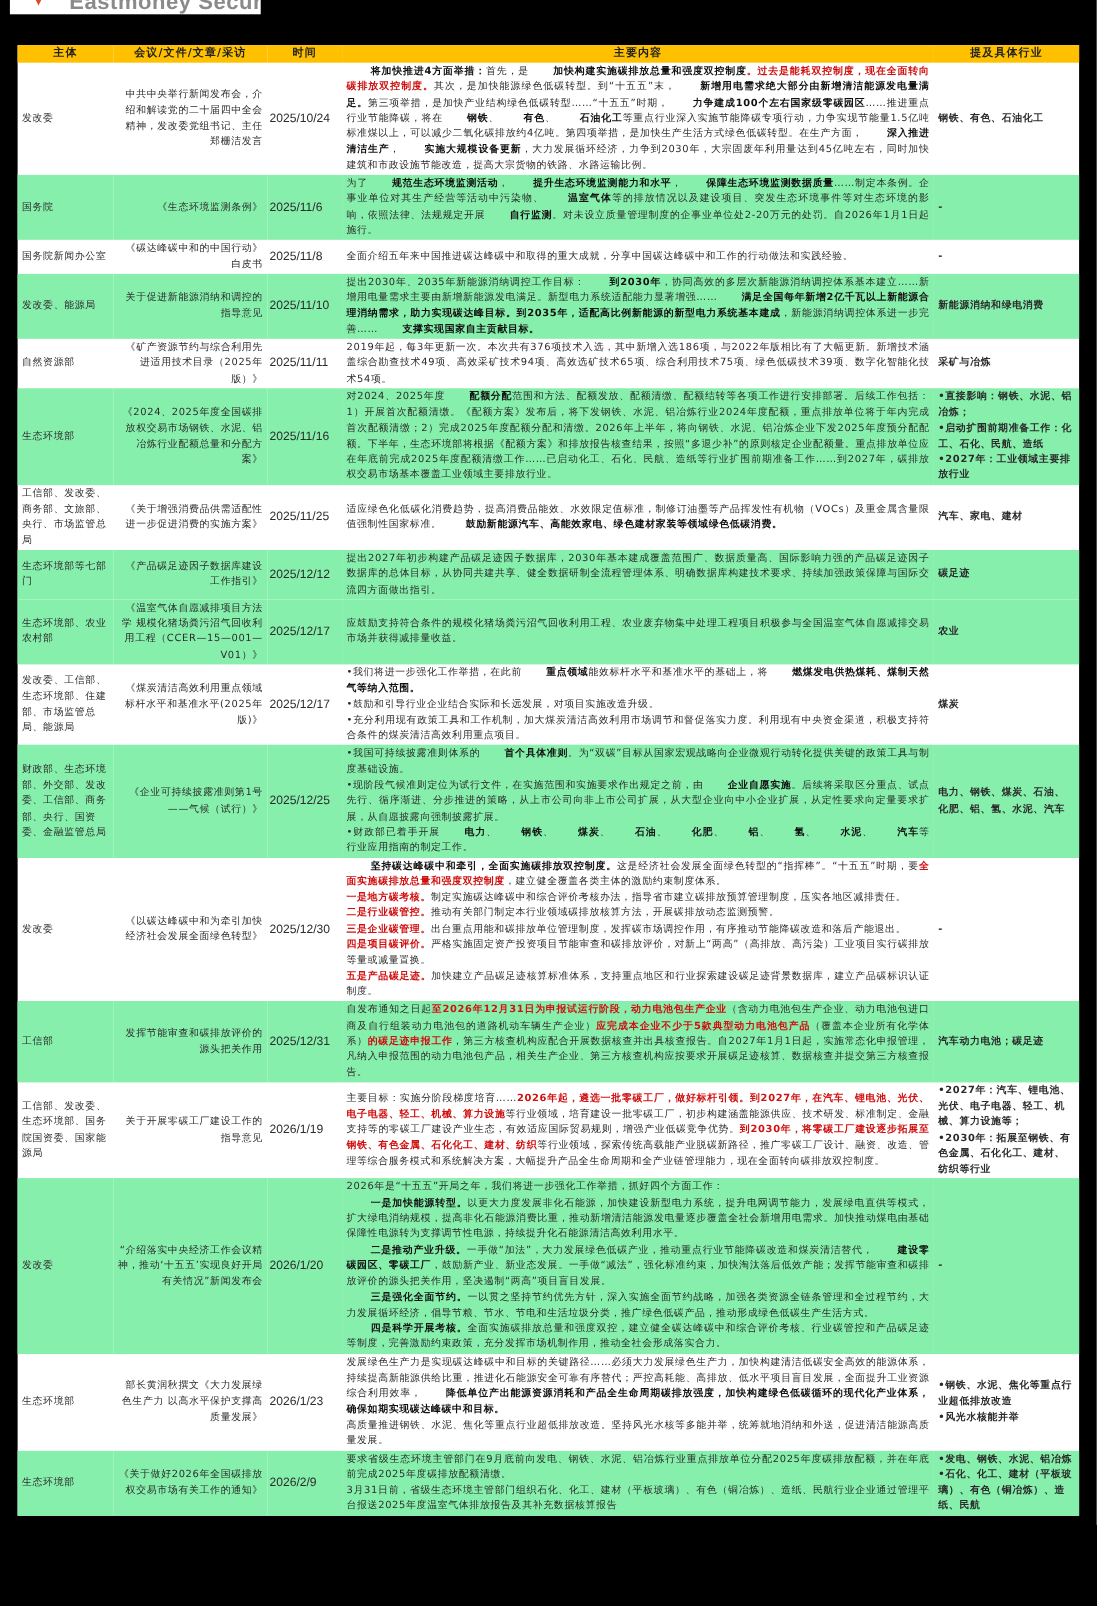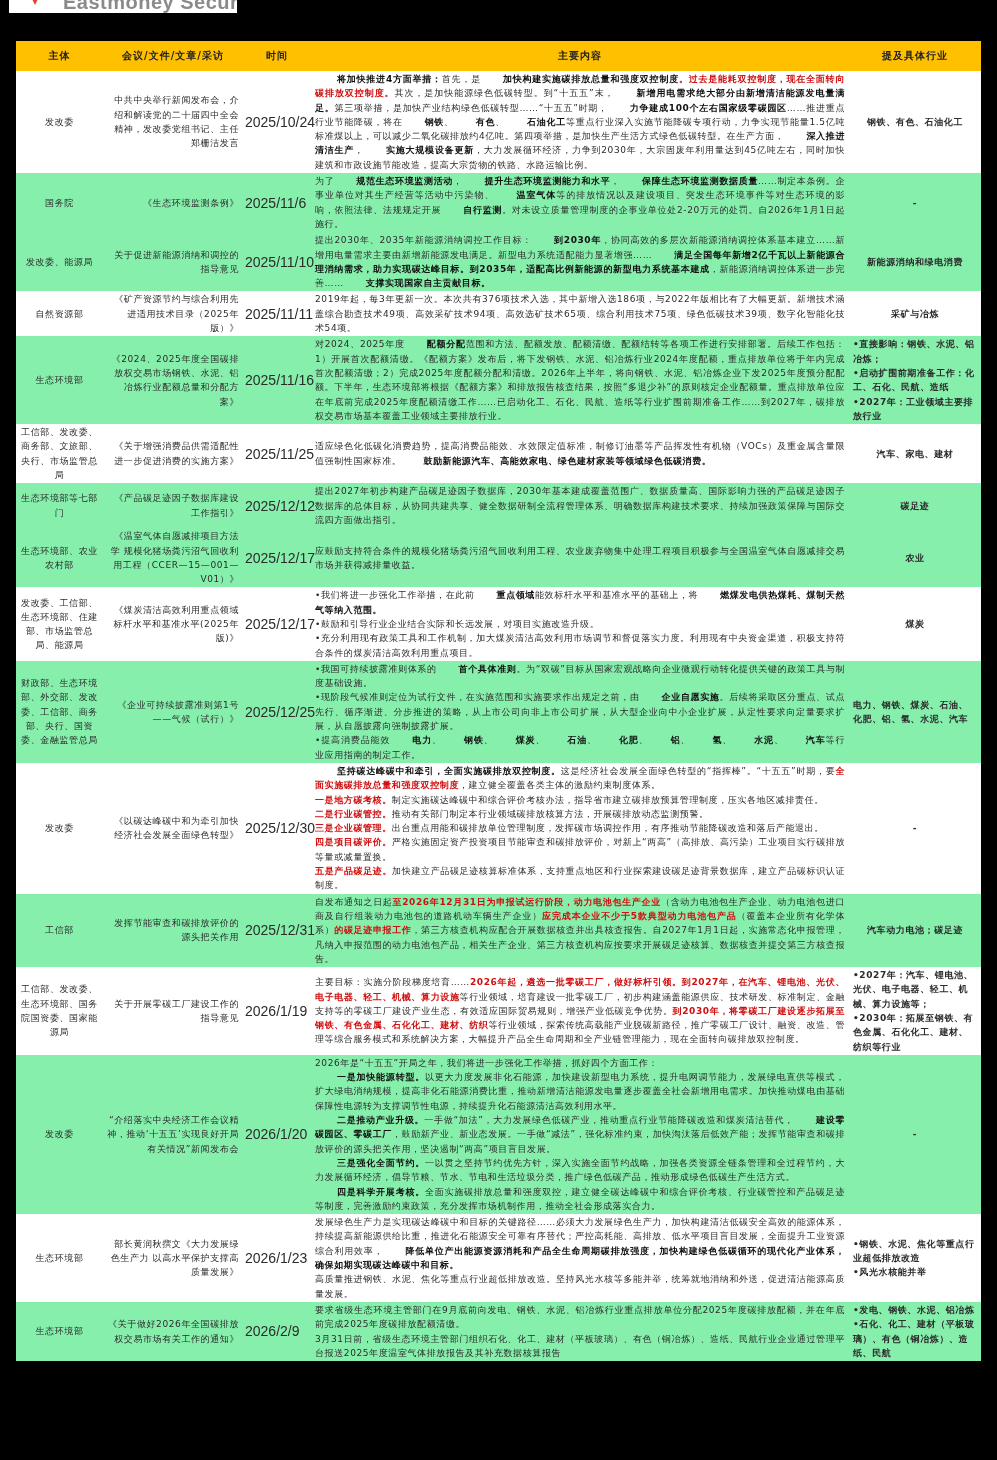--- a/index.html
+++ b/index.html
@@ -5,25 +5,25 @@
   html, body { margin:0; padding:0; }
   body { width:997px; height:1460px; background:#000; position:relative; overflow:hidden;
          font-family:"DejaVu Sans","Liberation Sans",sans-serif; color:#222; }
   .logo-bar { position:absolute; left:9px; top:0; width:228px; height:13px; background:#fff; overflow:hidden; }
   .logo-bar .mark { position:absolute; left:22px; top:-3px; width:0; height:0;
         border-left:4px solid transparent; border-right:4px solid transparent; border-top:8px solid #e0462c; }
   .logo-bar .txt { position:absolute; left:54px; top:-9px; font-family:"Liberation Sans",sans-serif; font-size:20px;
         font-weight:bold; color:#8a8a8a; letter-spacing:0.5px; white-space:nowrap; }
   .tbl-wrap { position:absolute; left:16px; top:41px; width:965px; background:#fff; }
   table { border-collapse:collapse; width:965px; table-layout:fixed; }
-  th { background:#ffc000; font-size:10px; font-weight:bold; color:#222; height:30px; padding:0; line-height:14px; letter-spacing:1px; }
+  th { background:#ffc000; font-size:10px; font-weight:bold; color:#222; height:16px; padding:0; line-height:14px; letter-spacing:1px; }
   td { font-size:9px; line-height:14.3px; padding:1px 4px; vertical-align:middle; color:#2b2b2b; letter-spacing:0.6px; }
-  td.c-subj, td.c-ind { text-align:center; }
+  td.c-subj, td.c-ind { }
   td.c-doc { text-align:right; }
-  td.c-date { text-align:left; font-family:"Liberation Sans",sans-serif; font-size:14px; letter-spacing:0; white-space:nowrap; padding-left:2px; }
+  td.c-date { text-align:left; font-family:"Liberation Sans",sans-serif; font-size:11px; letter-spacing:0; white-space:nowrap; padding-left:2px; }
   td.c-ind { font-weight:bold; }
   td.c-ind.left { text-align:left; }
   td.c-main { text-align:justify; }
   tr.alt td { background:#86efac; }
   b { font-weight:bold; color:#111;padding-left:22px; }
   .r { color:#d01010; font-weight:bold; }
   .p { display:block; }
 </style>
 </head>
 <body>
@@ -67,20 +67,31 @@
           <td class="c-subj">国务院</td>
           <td class="c-doc">《生态环境监测条例》</td>
           <td class="c-date">2025/11/6</td>
           <td class="c-main">
             <span class="p"><span>为了</span><b>规范生态环境监测活动</b><span>，</span><b>提升生态环境监测能力和水平</b><span>，</span><b>保障生态环境监测数据质量</b><span>……制定本条例。企事业单位对其生产经营等活动中污染物、</span><b>温室气体</b><span>等的排放情况以及建设项目、突发生态环境事件等对生态环境的影响，依照法律、法规规定开展</span><b>自行监测</b><span>。对未设立质量管理制度的企事业单位处2-20万元的处罚。自2026年1月1日起施行。</span></span>
           </td>
           <td class="c-ind">
             <span class="p">-</span>
           </td>
         </tr>
+        <tr>
+          <td class="c-subj">国务院新闻办公室</td>
+          <td class="c-doc">《碳达峰碳中和的中国行动》白皮书</td>
+          <td class="c-date">2025/11/8</td>
+          <td class="c-main">
+            <span class="p"><span>全面介绍五年来中国推进碳达峰碳中和取得的重大成就，分享中国碳达峰碳中和工作的行动做法和实践经验。</span></span>
+          </td>
+          <td class="c-ind">
+            <span class="p">-</span>
+          </td>
+        </tr>
         <tr class="alt">
           <td class="c-subj">发改委、能源局</td>
           <td class="c-doc">关于促进新能源消纳和调控的指导意见</td>
           <td class="c-date">2025/11/10</td>
           <td class="c-main">
             <span class="p"><span>提出2030年、2035年新能源消纳调控工作目标：</span><b>到2030年</b><span>，协同高效的多层次新能源消纳调控体系基本建立……新增用电量需求主要由新增新能源发电满足。新型电力系统适配能力显著增强……</span><b>满足全国每年新增2亿千瓦以上新能源合理消纳需求，助力实现碳达峰目标。到2035年，适配高比例新能源的新型电力系统基本建成</b><span>，新能源消纳调控体系进一步完善……</span><b>支撑实现国家自主贡献目标。</b></span>
           </td>
           <td class="c-ind">
             <span class="p">新能源消纳和绿电消费</span>
           </td>
@@ -155,21 +166,21 @@
             <span class="p">煤炭</span>
           </td>
         </tr>
         <tr class="alt">
           <td class="c-subj">财政部、生态环境部、外交部、发改委、工信部、商务部、央行、国资委、金融监管总局</td>
           <td class="c-doc">《企业可持续披露准则第1号——气候（试行）》</td>
           <td class="c-date">2025/12/25</td>
           <td class="c-main">
             <span class="p"><span>•我国可持续披露准则体系的</span><b>首个具体准则</b><span>。为“双碳”目标从国家宏观战略向企业微观行动转化提供关键的政策工具与制度基础设施。</span></span>
             <span class="p"><span>•现阶段气候准则定位为试行文件，在实施范围和实施要求作出规定之前，由</span><b>企业自愿实施</b><span>。后续将采取区分重点、试点先行、循序渐进、分步推进的策略，从上市公司向非上市公司扩展，从大型企业向中小企业扩展，从定性要求向定量要求扩展，从自愿披露向强制披露扩展。</span></span>
-            <span class="p"><span>•提高消费品能效</span><b>电力</b><span>、</span><b>钢铁</b><span>、</span><b>煤炭</b><span>、</span><b>石油</b><span>、</span><b>化肥</b><span>、</span><b>铝</b><span>、</span><b>氢</b><span>、</span><b>水泥</b><span>、</span><b>汽车</b><span>等行业应用指南的制定工作。</span></span>
+            <span class="p"><span>•财政部已着手开展</span><b>电力</b><span>、</span><b>钢铁</b><span>、</span><b>煤炭</b><span>、</span><b>石油</b><span>、</span><b>化肥</b><span>、</span><b>铝</b><span>、</span><b>氢</b><span>、</span><b>水泥</b><span>、</span><b>汽车</b><span>等行业应用指南的制定工作。</span></span>
           </td>
           <td class="c-ind left">
             <span class="p">电力、钢铁、煤炭、石油、化肥、铝、氢、水泥、汽车</span>
           </td>
         </tr>
         <tr>
           <td class="c-subj">发改委</td>
           <td class="c-doc">《以碳达峰碳中和为牵引加快经济社会发展全面绿色转型》</td>
           <td class="c-date">2025/12/30</td>
           <td class="c-main">

